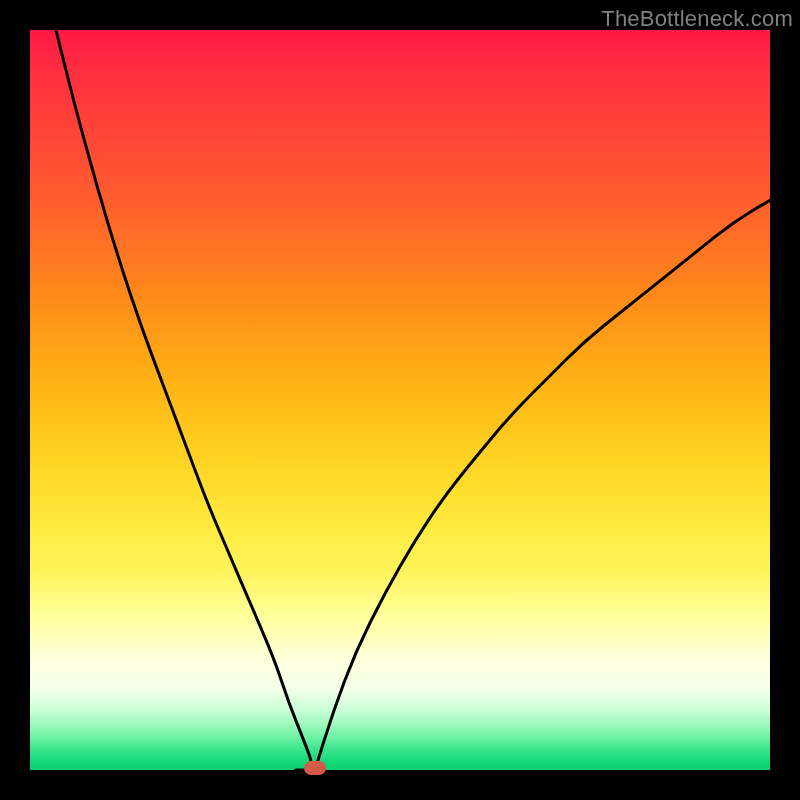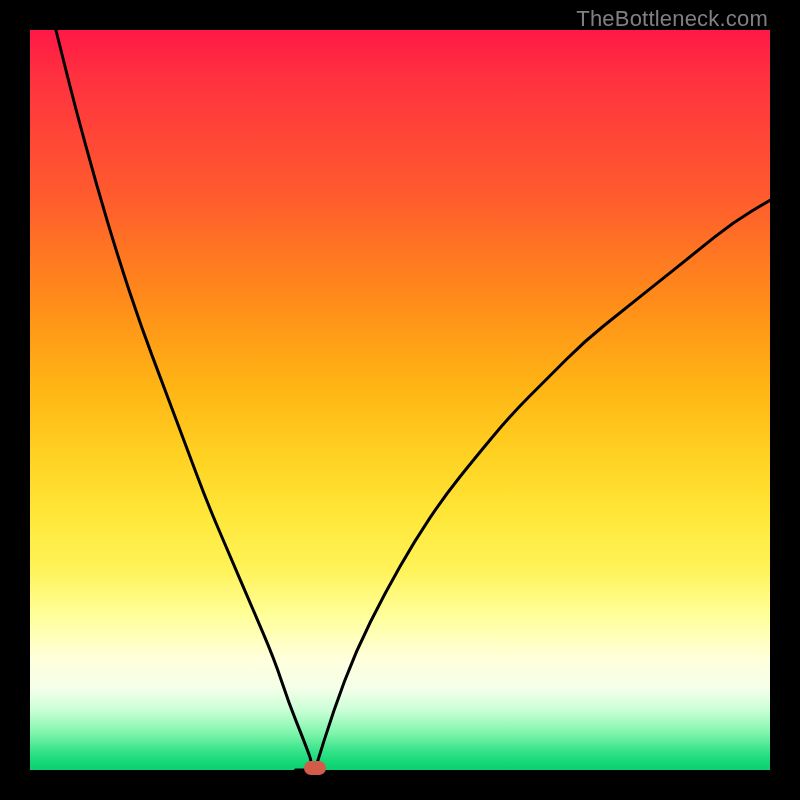--- a/index.html
+++ b/index.html
@@ -40,21 +40,21 @@
       #c8ffd6 92%,
       #80f5ab 95%,
       #34e289 97.5%,
       #14d877 99%,
       #0cd071 100%
     );
   }
   .watermark {
     position: absolute;
     top: 6px;
-    right: 32px;
+    right: 7px;
     color: #808080;
     font-size: 22px;
     letter-spacing: 0.2px;
     font-weight: 500;
     user-select: none;
   }
   svg.curve {
     position: absolute;
     left: 0;
     top: 0;

